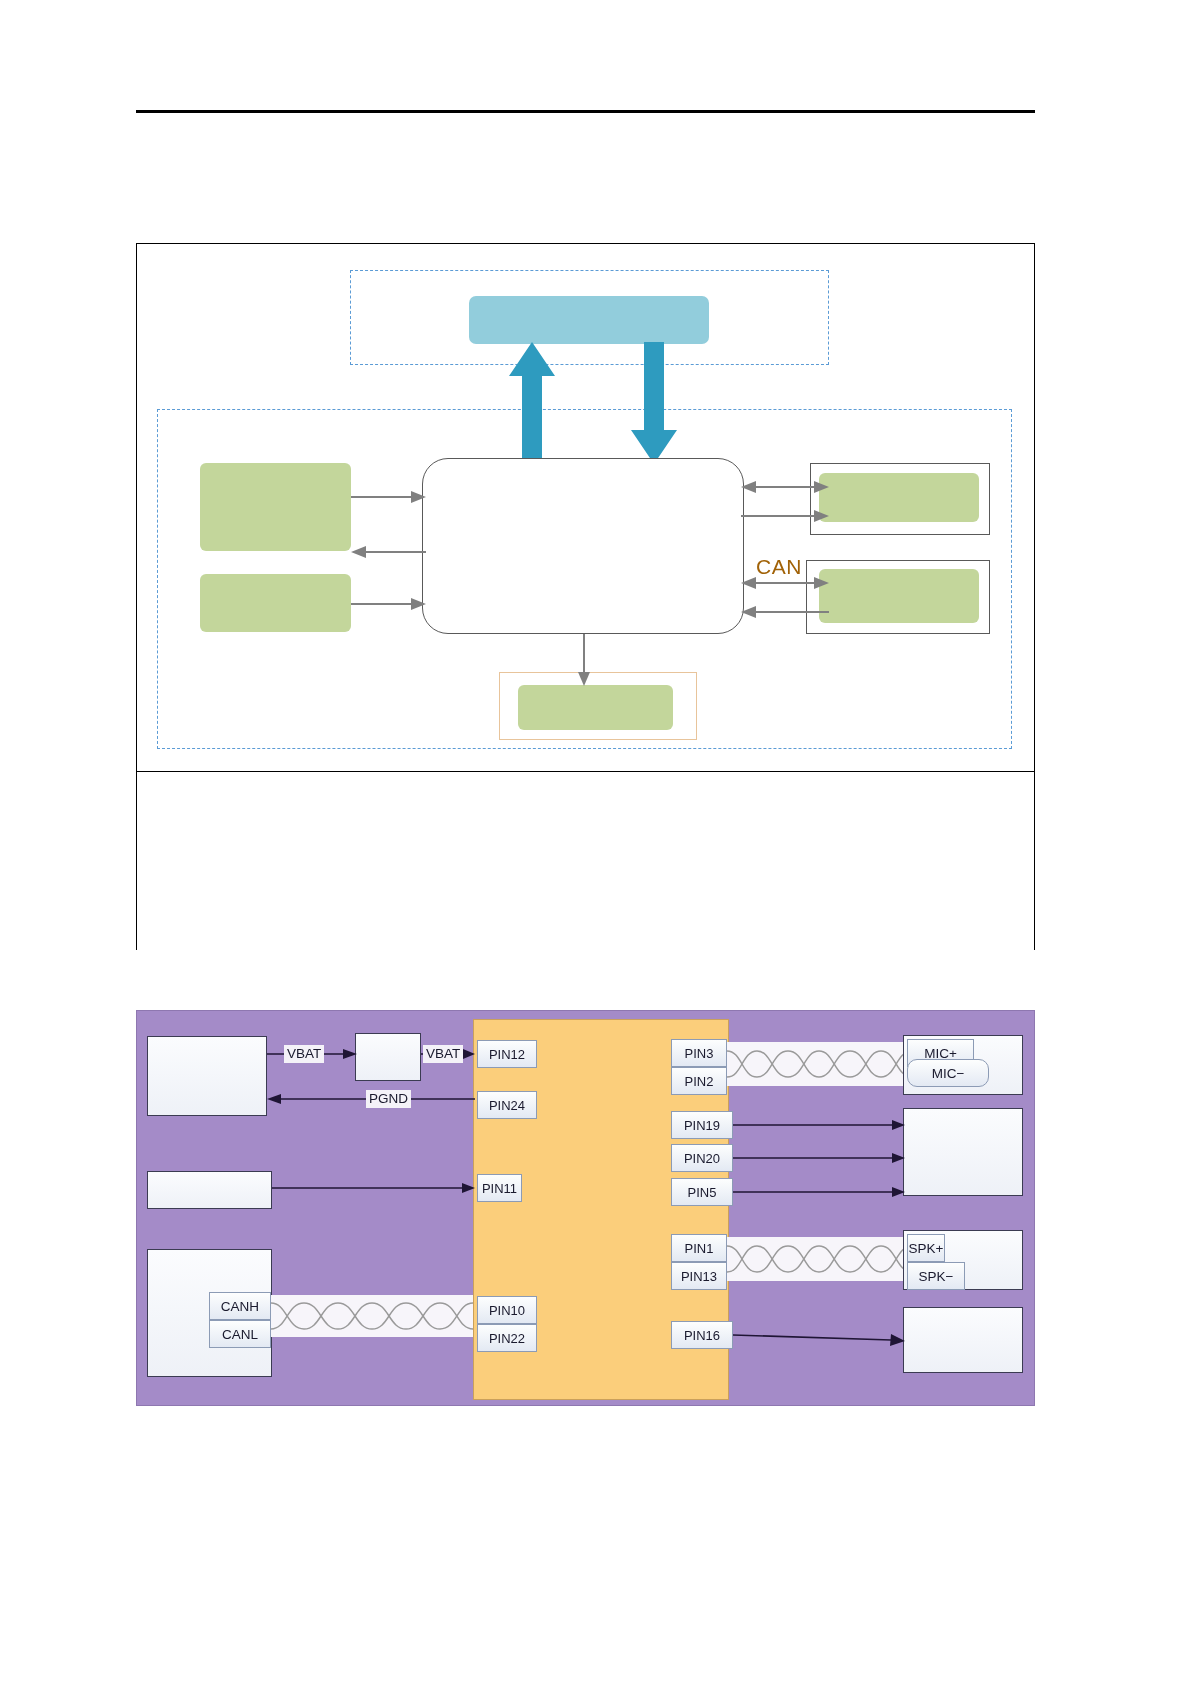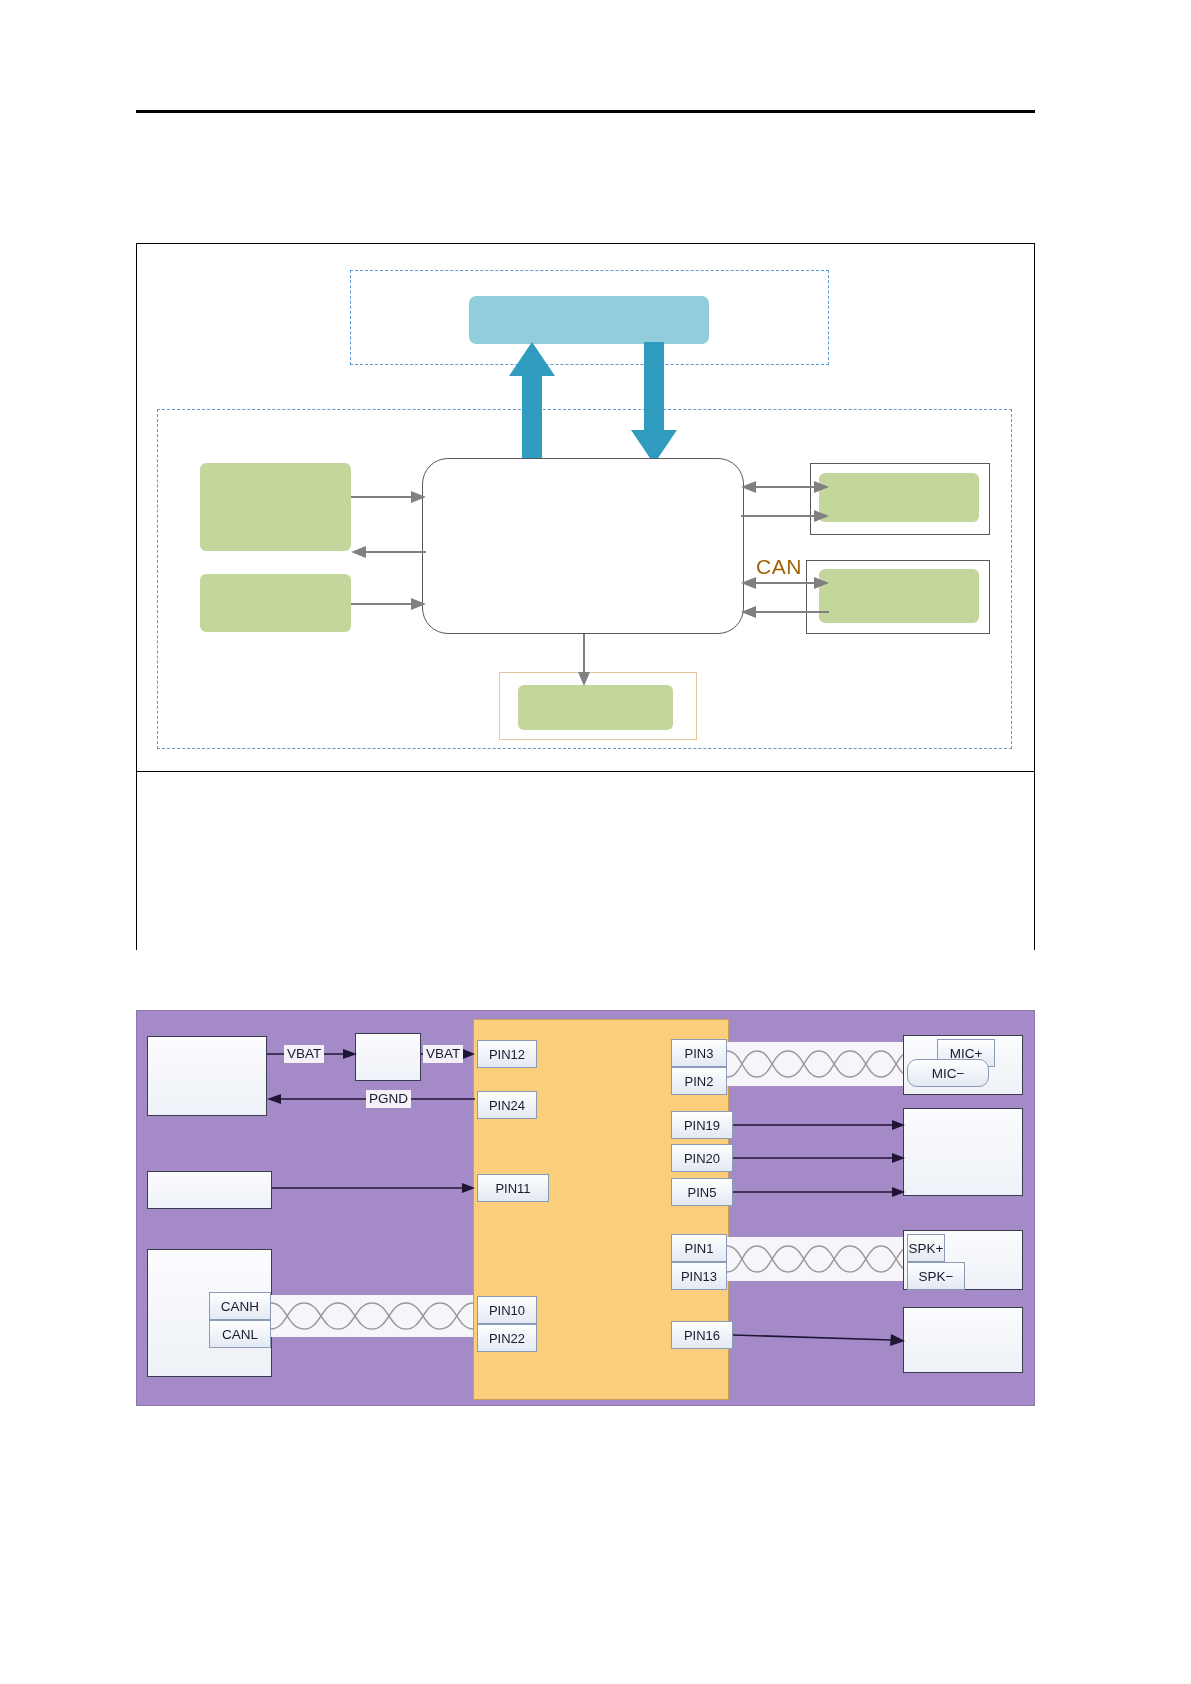--- a/index.html
+++ b/index.html
@@ -311,42 +311,42 @@
 
     <div class="twist" style="left:134px; top:284px; width:202px; height:42px;">
       <svg width="202" height="42">
         <path d="M0,34 C16,34 16,8 33,8 C50,8 50,34 67,34 C84,34 84,8 101,8 C118,8 118,34 135,34 C152,34 152,8 169,8 C186,8 186,34 202,34" fill="none" stroke="#9a9a9a" stroke-width="1.5"></path>
         <path d="M0,8 C16,8 16,34 33,34 C50,34 50,8 67,8 C84,8 84,34 101,34 C118,34 118,8 135,8 C152,8 152,34 169,34 C186,34 186,8 202,8" fill="none" stroke="#9a9a9a" stroke-width="1.5"></path>
       </svg>
     </div>
 
     <div class="pin" style="left:340px; top:29px; width:60px;">PIN12</div>
     <div class="pin" style="left:340px; top:80px; width:60px;">PIN24</div>
-    <div class="pin" style="left:340px; top:163px; width:72px;">PIN11</div>
+    <div class="pin" style="left:340px; top:163px; width:45px;">PIN11</div>
     <div class="pin" style="left:340px; top:285px; width:60px;">PIN10</div>
     <div class="pin" style="left:340px; top:313px; width:60px;">PIN22</div>
 
     <div class="pin" style="left:534px; top:28px; width:56px;">PIN3</div>
     <div class="pin" style="left:534px; top:56px; width:56px;">PIN2</div>
     <div class="pin" style="left:534px; top:100px; width:62px;">PIN19</div>
     <div class="pin" style="left:534px; top:133px; width:62px;">PIN20</div>
     <div class="pin" style="left:534px; top:167px; width:62px;">PIN5</div>
     <div class="pin" style="left:534px; top:223px; width:56px;">PIN1</div>
     <div class="pin" style="left:534px; top:251px; width:56px;">PIN13</div>
     <div class="pin" style="left:534px; top:310px; width:62px;">PIN16</div>
 
     <div class="twist" style="left:590px; top:31px; width:185px; height:44px;">
       <svg width="185" height="44">
         <path d="M0,35 C15,35 15,9 30,9 C45,9 45,35 61,35 C77,35 77,9 92,9 C107,9 107,35 123,35 C139,35 139,9 154,9 C169,9 169,35 185,35" fill="none" stroke="#9a9a9a" stroke-width="1.5"></path>
         <path d="M0,9 C15,9 15,35 30,35 C45,35 45,9 61,9 C77,9 77,35 92,35 C107,35 107,9 123,9 C139,9 139,35 154,35 C169,35 169,9 185,9" fill="none" stroke="#9a9a9a" stroke-width="1.5"></path>
       </svg>
     </div>
 
     <div class="wbox" style="left:766px; top:24px; width:120px; height:60px;"></div>
-    <div class="sig" style="left:800px; top:28px; width:58px;">MIC+</div>
+    <div class="sig" style="left:770px; top:28px; width:67px;">MIC+</div>
     <div class="sig" style="left:770px; top:48px; width:82px;border-radius:10px;">MIC−</div>
 
     <div class="wbox" style="left:766px; top:97px; width:120px; height:88px;"></div>
 
     <svg class="conn" style="left:596px; top:106px;" width="172" height="16">
       <line x1="0" y1="8" x2="159" y2="8" stroke="#1F1535" stroke-width="1.6"></line>
       <polygon points="159,3 172,8 159,13" fill="#1F1535"></polygon>
     </svg>
     <svg class="conn" style="left:596px; top:139px;" width="172" height="16">
       <line x1="0" y1="8" x2="159" y2="8" stroke="#1F1535" stroke-width="1.6"></line>

